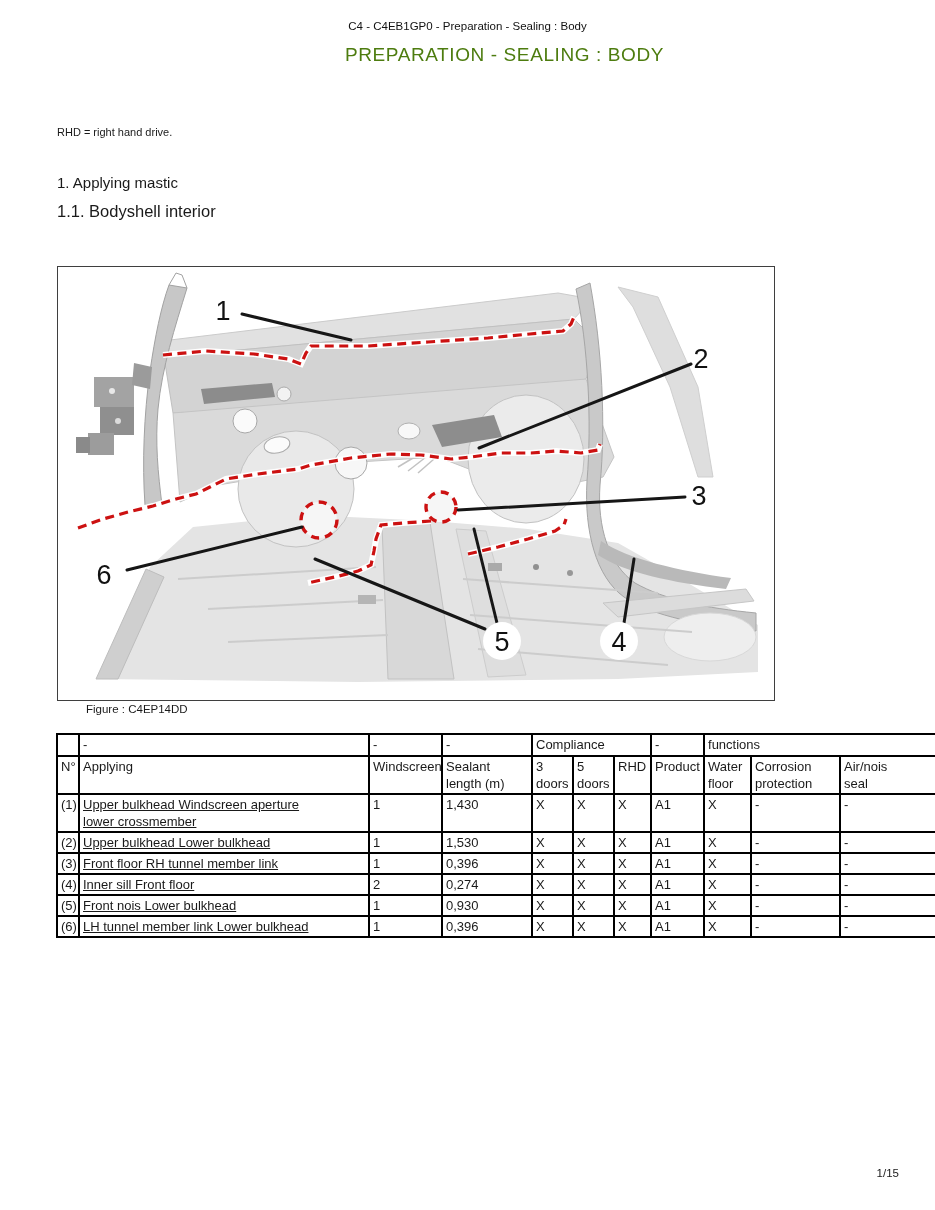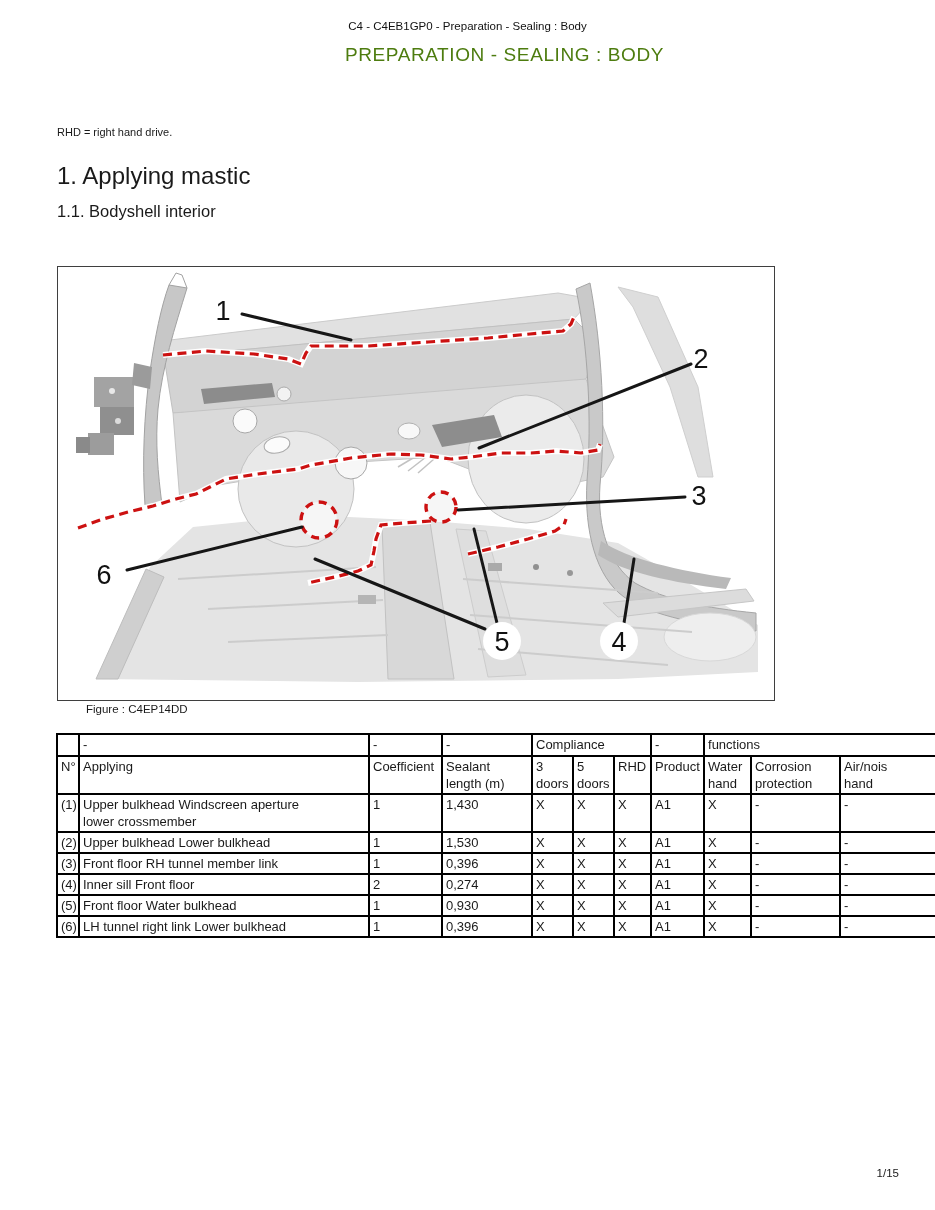--- a/index.html
+++ b/index.html
@@ -13,40 +13,40 @@
   }
   .breadcrumb{
     position:absolute;top:20px;left:0;width:935px;
     text-align:center;font-size:11.5px;color:#111;
   }
   .doc-title{
     position:absolute;top:44px;left:0;width:935px;
     text-align:center;font-size:19px;letter-spacing:0.6px;color:#4d7c0f;padding-left:37px;
   }
   .note{position:absolute;top:126px;left:57px;font-size:11px;}
-  .h1{position:absolute;top:162px;left:57px;font-size:24px;}
+  .h1{position:absolute;top:174px;left:57px;font-size:15px;}
   .h2{position:absolute;top:202px;left:57px;font-size:16.5px;text-align:center;}
   .figure-frame{
     position:absolute;left:57px;top:266px;width:716px;height:433px;
     border:1px solid #3f3f3f;background:#fff;
   }
   .figure-frame svg{display:block;width:716px;height:433px;}
   .figure-caption{position:absolute;left:58px;top:703px;font-size:11.5px;padding-left:28px;}
   .doc-table{
     position:absolute;left:56px;top:733px;
     border-collapse:collapse;table-layout:fixed;width:913px;
     font-size:13px;
   }
   .doc-table th,.doc-table td{
     border:2px solid #000;font-weight:normal;text-align:left;
     vertical-align:top;padding:1px 3px;line-height:17px;overflow:hidden;
   }
   .doc-table thead tr.group th{height:18px;}
   .narrow{width:62px;}
-  .loc-inner{max-width:246px;}
+  .loc-inner{max-width:246px;text-decoration:underline;}
   .page-num{position:absolute;top:1167px;right:36px;font-size:11.5px;text-align:right;}
   
   .bead{fill:none;stroke:var(--bead-color,#cc1111);stroke-width:3.2;stroke-dasharray:9 5.5;stroke-linecap:butt;}
   .bead-case{fill:none;stroke:#ffffff;stroke-width:6;}
   .bead-circle{fill:none;stroke:var(--bead-color,#cc1111);stroke-width:3.4;stroke-dasharray:8 6;}
   .leader{fill:none;stroke:#161616;stroke-width:3;stroke-linecap:round;}
   .callout-num{font-family:"Liberation Sans",sans-serif;font-size:27px;fill:#111;text-anchor:middle;}
 </style>
 </head>
 <body>
@@ -182,30 +182,30 @@
           <th colspan="1">-</th>
           <th colspan="1">-</th>
           <th colspan="1">-</th>
           <th colspan="3">Compliance</th>
           <th colspan="1">-</th>
           <th colspan="3">functions</th>
         </tr>
         <tr>
           <th>N°</th>
           <th>Applying</th>
-          <th>Coefficient</th>
+          <th>Windscreen</th>
           <th>Sealant length (m)</th>
           <th>3 doors</th>
           <th>5 doors</th>
           <th>RHD</th>
           <th>Product</th>
-          <th>Water hand</th>
+          <th>Water floor</th>
           <th>Corrosion protection</th>
           <th>
-            <div class="narrow">Air/nois hand</div>
+            <div class="narrow">Air/nois seal</div>
           </th>
         </tr>
       </thead>
     <tbody>
         <tr>
           <td>(1)</td>
           <td>
             <div class="loc-inner">Upper bulkhead Windscreen aperture lower crossmember</div>
           </td>
           <td>1</td>
@@ -259,36 +259,36 @@
           <td>X</td>
           <td>X</td>
           <td>A1</td>
           <td>X</td>
           <td>-</td>
           <td>-</td>
         </tr>
         <tr>
           <td>(5)</td>
           <td>
-            <div class="loc-inner">Front floor Water bulkhead</div>
+            <div class="loc-inner">Front nois Lower bulkhead</div>
           </td>
           <td>1</td>
           <td>0,930</td>
           <td>X</td>
           <td>X</td>
           <td>X</td>
           <td>A1</td>
           <td>X</td>
           <td>-</td>
           <td>-</td>
         </tr>
         <tr>
           <td>(6)</td>
           <td>
-            <div class="loc-inner">LH tunnel right link Lower bulkhead</div>
+            <div class="loc-inner">LH tunnel member link Lower bulkhead</div>
           </td>
           <td>1</td>
           <td>0,396</td>
           <td>X</td>
           <td>X</td>
           <td>X</td>
           <td>A1</td>
           <td>X</td>
           <td>-</td>
           <td>-</td>

